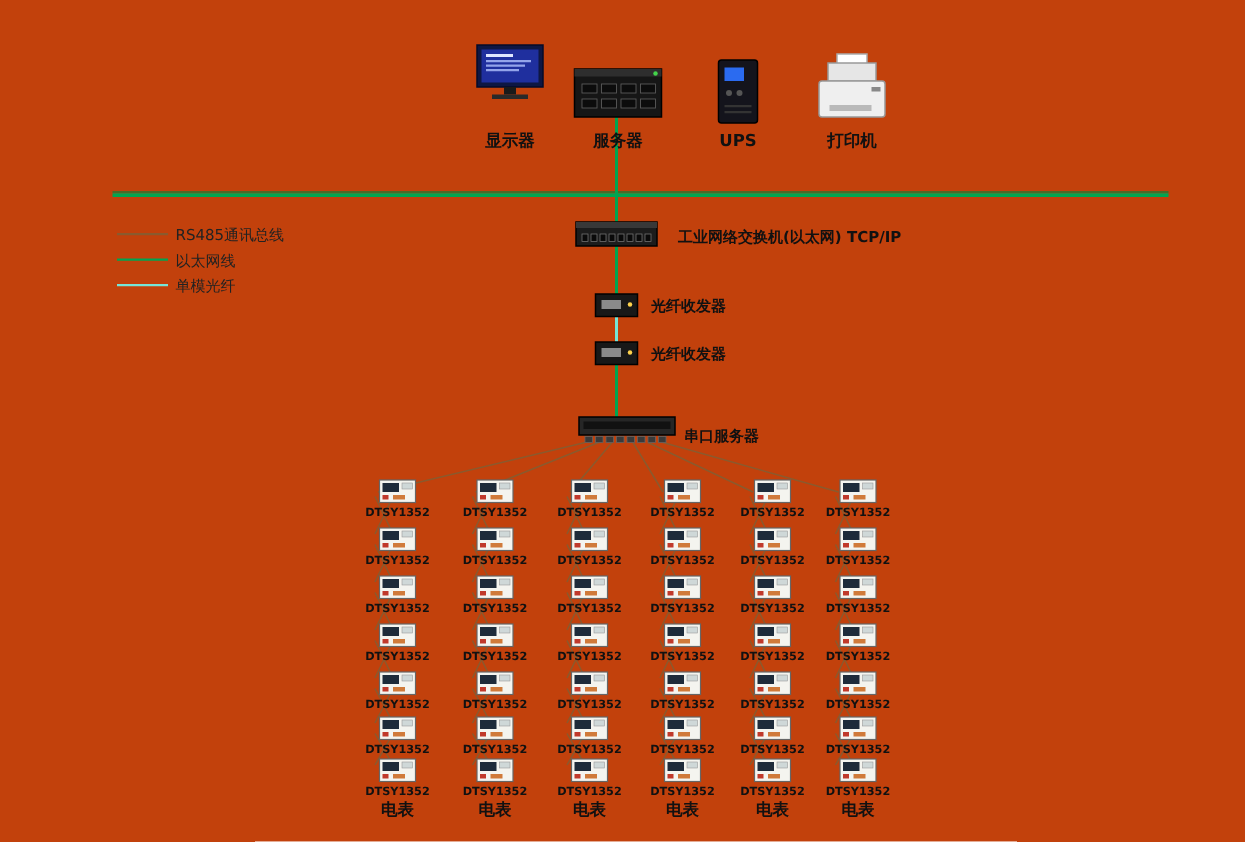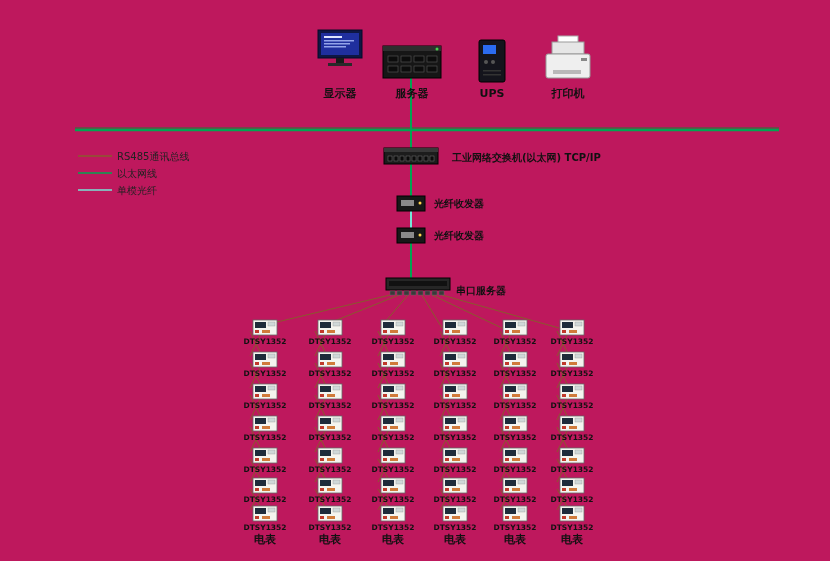--- a/index.html
+++ b/index.html
@@ -1,16 +1,16 @@
 <!DOCTYPE html>
 <html><head>
 <meta charset="utf-8">
 <style>
   html,body{margin:0;padding:0;background:#ffffff;}
-  .canvas{position:relative;width:830px;height:561px;background:#be185d;overflow:hidden;}
+  .canvas{position:relative;width:830px;height:561px;background:#c2410c;overflow:hidden;}
   svg{display:block;}
   text{font-family:"DejaVu Sans","Liberation Sans",sans-serif;fill:#111;}
   .lbl{font-size:11px;font-weight:bold;}
   .lbl-mid{font-size:10px;font-weight:bold;}
   .legend-text{font-size:10px;font-weight:normal;fill:#222;}
   .meter-lbl{font-size:7.5px;font-weight:bold;}
   .meter-big{font-size:11px;font-weight:bold;}
 </style>
 </head>
 <body>

